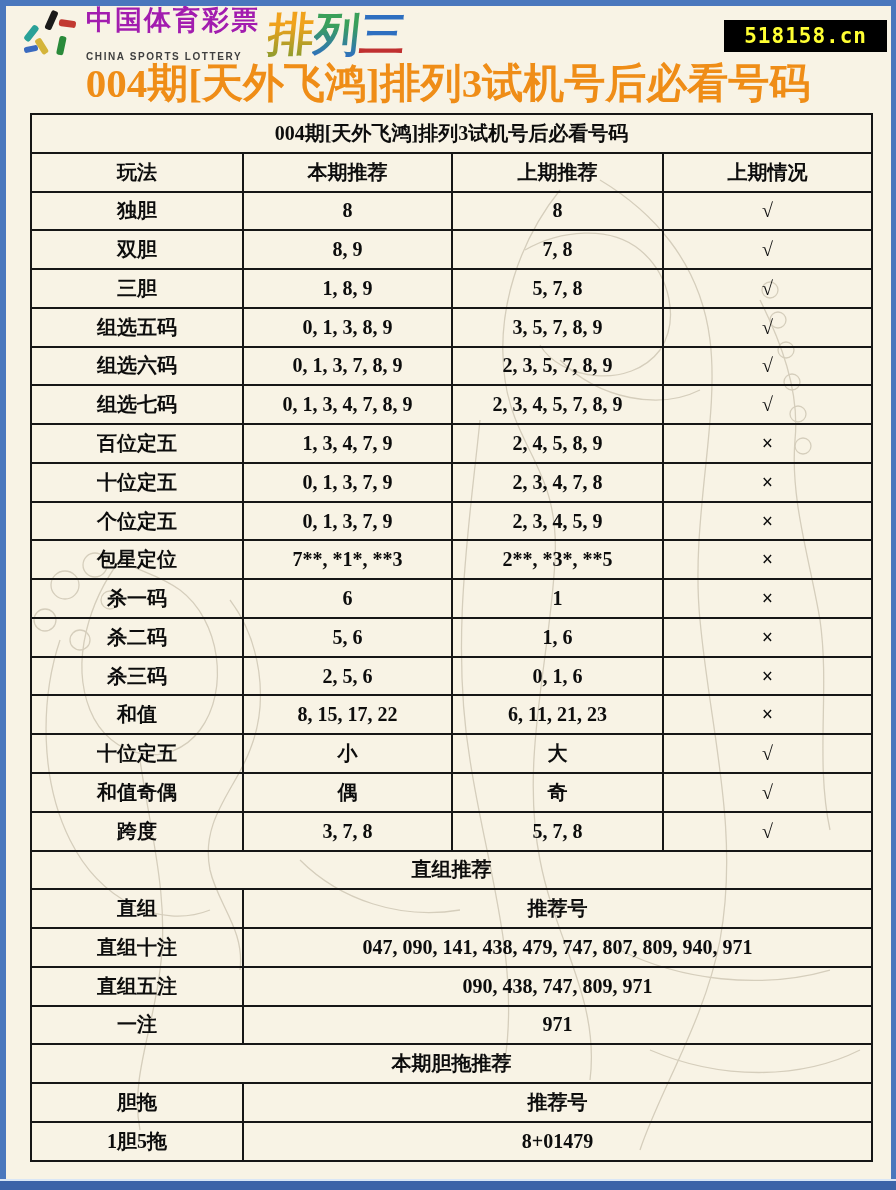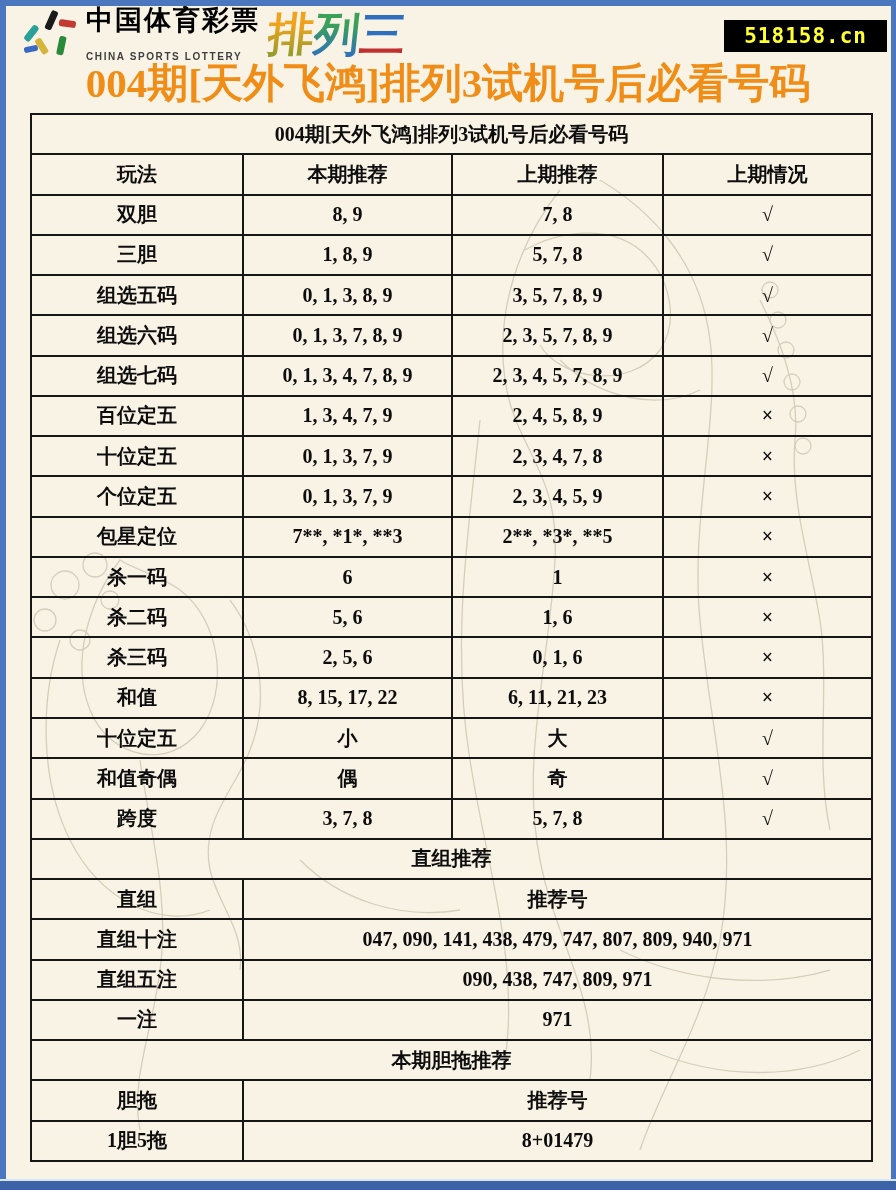--- a/index.html
+++ b/index.html
@@ -12,21 +12,21 @@
   .frame-left{position:absolute;top:0;left:0;bottom:0;width:6px;background:#4a77bd;}
   .frame-right{position:absolute;top:0;right:0;bottom:0;width:5px;background:#4a77bd;}
   .frame-bottom-light{position:absolute;left:0;right:0;bottom:9px;height:2px;background:#d9e6f6;}
   .frame-bottom{position:absolute;left:0;right:0;bottom:0;height:9px;background:#3c63a8;}
 
   
   .header{position:absolute;top:8px;left:22px;height:52px;display:flex;align-items:center;}
   .logo-icon{width:58px;height:52px;flex:0 0 auto;}
   .brand{margin-left:6px;line-height:1;}
   .brand-cn{font-family:"Liberation Sans","DejaVu Sans",sans-serif;font-weight:bold;
-            font-size:27px;color:#000000;letter-spacing:2px;}
+            font-size:27px;color:#a21caf;letter-spacing:2px;}
   .brand-en{font-family:"Liberation Sans","DejaVu Sans",sans-serif;font-weight:bold;
             font-size:10px;color:#3f3f3f;letter-spacing:1.6px;margin-top:18px;}
   .game-logo{margin-left:8px;font-weight:bold;font-size:46px;line-height:1;
              font-family:"Liberation Sans","DejaVu Sans",sans-serif;
              transform:skewX(-6deg);display:flex;}
   .game-char{background-clip:text;-webkit-background-clip:text;color:transparent;}
   .gc0{background-image:linear-gradient(180deg,#f0a21c 30%,#8f9c2e);}
   .gc1{background-image:linear-gradient(180deg,#3aa05a 30%,#2e6fc0);}
   .gc2{background-image:linear-gradient(180deg,#2e6fc0 55%,#c03030 60%);}
 
@@ -119,20 +119,26 @@
         <tr>
           <td colspan="4" class="section">004期[天外飞鸿]排列3试机号后必看号码</td>
         </tr>
         <tr>
           <td>玩法</td>
           <td>本期推荐</td>
           <td>上期推荐</td>
           <td>上期情况</td>
         </tr>
         <tr>
+          <td>独胆</td>
+          <td>8</td>
+          <td>8</td>
+          <td class="mark">√</td>
+        </tr>
+        <tr>
           <td>双胆</td>
           <td>8, 9</td>
           <td>7, 8</td>
           <td class="mark">√</td>
         </tr>
         <tr>
           <td>三胆</td>
           <td>1, 8, 9</td>
           <td>5, 7, 8</td>
           <td class="mark">√</td>

